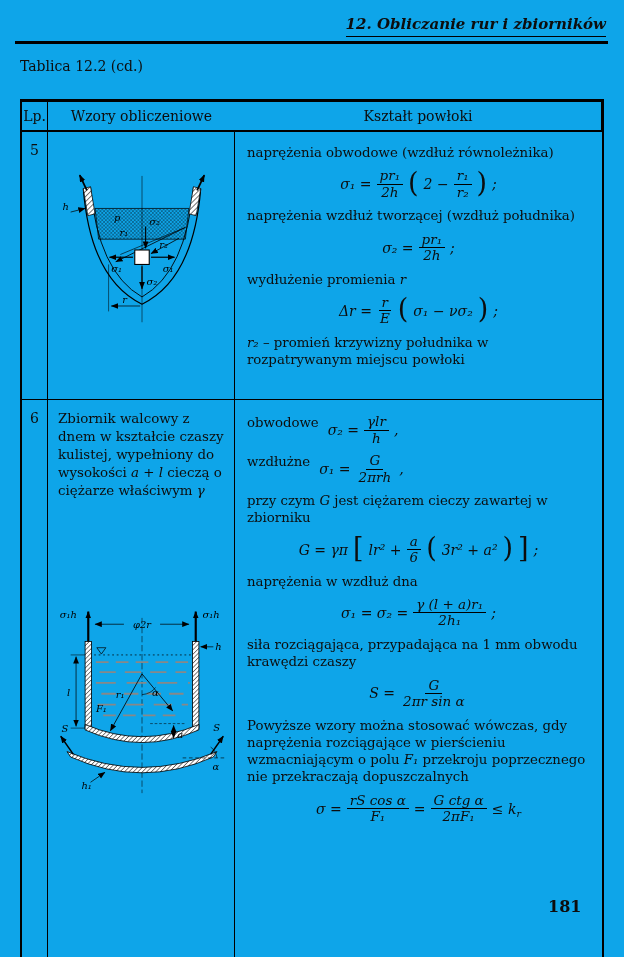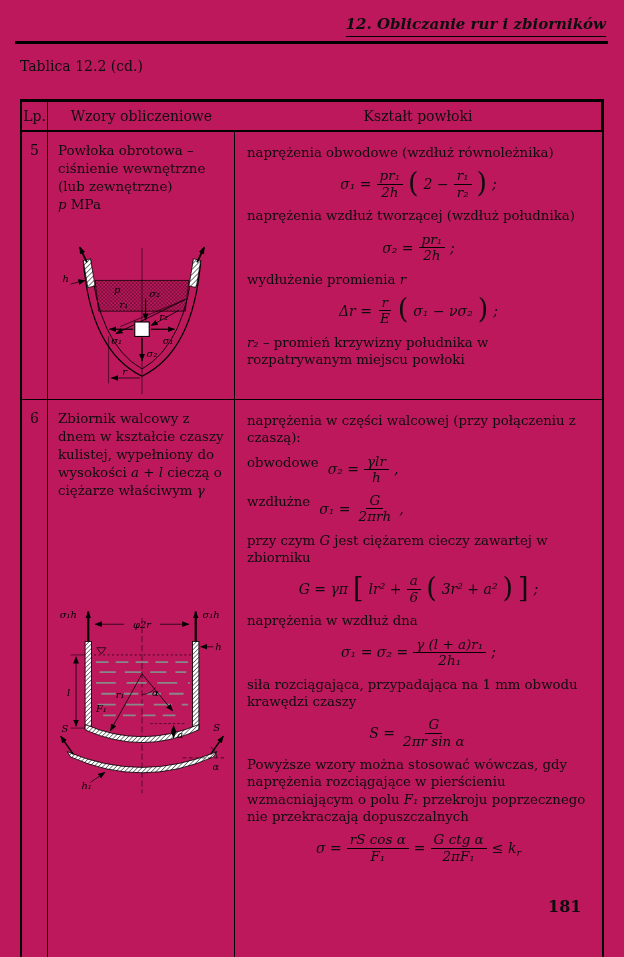--- a/index.html
+++ b/index.html
@@ -1,16 +1,16 @@
 <!DOCTYPE html>
 <html><head>
 <meta charset="utf-8">
 <style>
   html,body{margin:0;padding:0;background:#ffffff;}
-  .page{position:relative;width:624px;height:957px;background:#be185d;color:#0d0d0d;
+  .page{position:relative;width:624px;height:957px;background:#0ea5e9;color:#0d0d0d;
         font-family:"DejaVu Serif","Liberation Serif",serif;overflow:hidden;}
   .running-head{position:absolute;top:15px;right:18px;font-style:italic;font-weight:bold;
         font-size:15px;border-bottom:1.5px solid #000;padding-bottom:3px;}
   .head-rule{position:absolute;left:15px;right:16px;top:41px;height:3px;background:#000;}
   .caption{position:absolute;top:58px;left:20px;font-weight:normal;font-size:14px;}
   .tbl{position:absolute;left:20px;top:99px;width:584px;height:872px;box-sizing:border-box;
        border:2px solid #000;border-top-width:3px;border-bottom-width:3px;
        display:grid;grid-template-columns:26px 187px 1fr;grid-template-rows:30px 268px 1fr;}
   .cell{box-sizing:border-box;overflow:hidden;}
   .br{border-right:1.5px solid #000;}
@@ -48,25 +48,20 @@
 
   <div class="tbl">
 
     <div class="cell br hb hcell">Lp.</div>
     <div class="cell hb hcell">Wzory obliczeniowe</div>
     <div class="cell br hb hcell">Kształt powłoki</div>
 
     <div class="cell br bb lpcell">5</div>
 
     <div class="cell br bb shapecell">
-      <div>
-        <span>Powłoka obrotowa – ciśnienie wewnętrzne (lub zewnętrzne)</span><br>
-        <span class="it">p</span>
-        <span>MPa</span>
-      </div>
       <div class="dwrap">
         <svg width="186" height="172" viewBox="0 0 186 172">
           <defs>
             <marker id="ah5" markerWidth="9" markerHeight="8" refX="7.5" refY="3.2" orient="auto" markerUnits="userSpaceOnUse">
               <path d="M0,0 L8,3.2 L0,6.4 Z" fill="#000"></path>
             </marker>
             <pattern id="dots5" width="4" height="4" patternUnits="userSpaceOnUse">
               <circle cx="1" cy="1" r="0.7" fill="#000"></circle>
               <circle cx="3" cy="3" r="0.7" fill="#000"></circle>
             </pattern>
@@ -218,21 +213,20 @@
           <text x="42" y="118">F₁</text>
           <line x1="102" y1="131" x2="140" y2="131" stroke="#000" stroke-width="0.6" stroke-dasharray="3,2"></line>
           <line x1="128" y1="139" x2="128" y2="133" stroke="#000" stroke-width="0.7" marker-end="url(#ah6)"></line>
           <line x1="128" y1="141" x2="128" y2="147" stroke="#000" stroke-width="0.7" marker-end="url(#ah6)"></line>
           <text x="132" y="147">a</text>
         </svg>
       </div>
     </div>
 
     <div class="cell fcell">
-      <div class="lbl">naprężenia w części walcowej (przy połączeniu z czaszą):</div>
       <div class="inline-f">
         <span class="word">obwodowe</span>
         <span class="math">
           <span>σ₂ =</span>
           <span class="frac">
               <span class="fn">γlr</span>
               <span class="fdn">h</span>
             </span>
           <span>,</span>
         </span>

